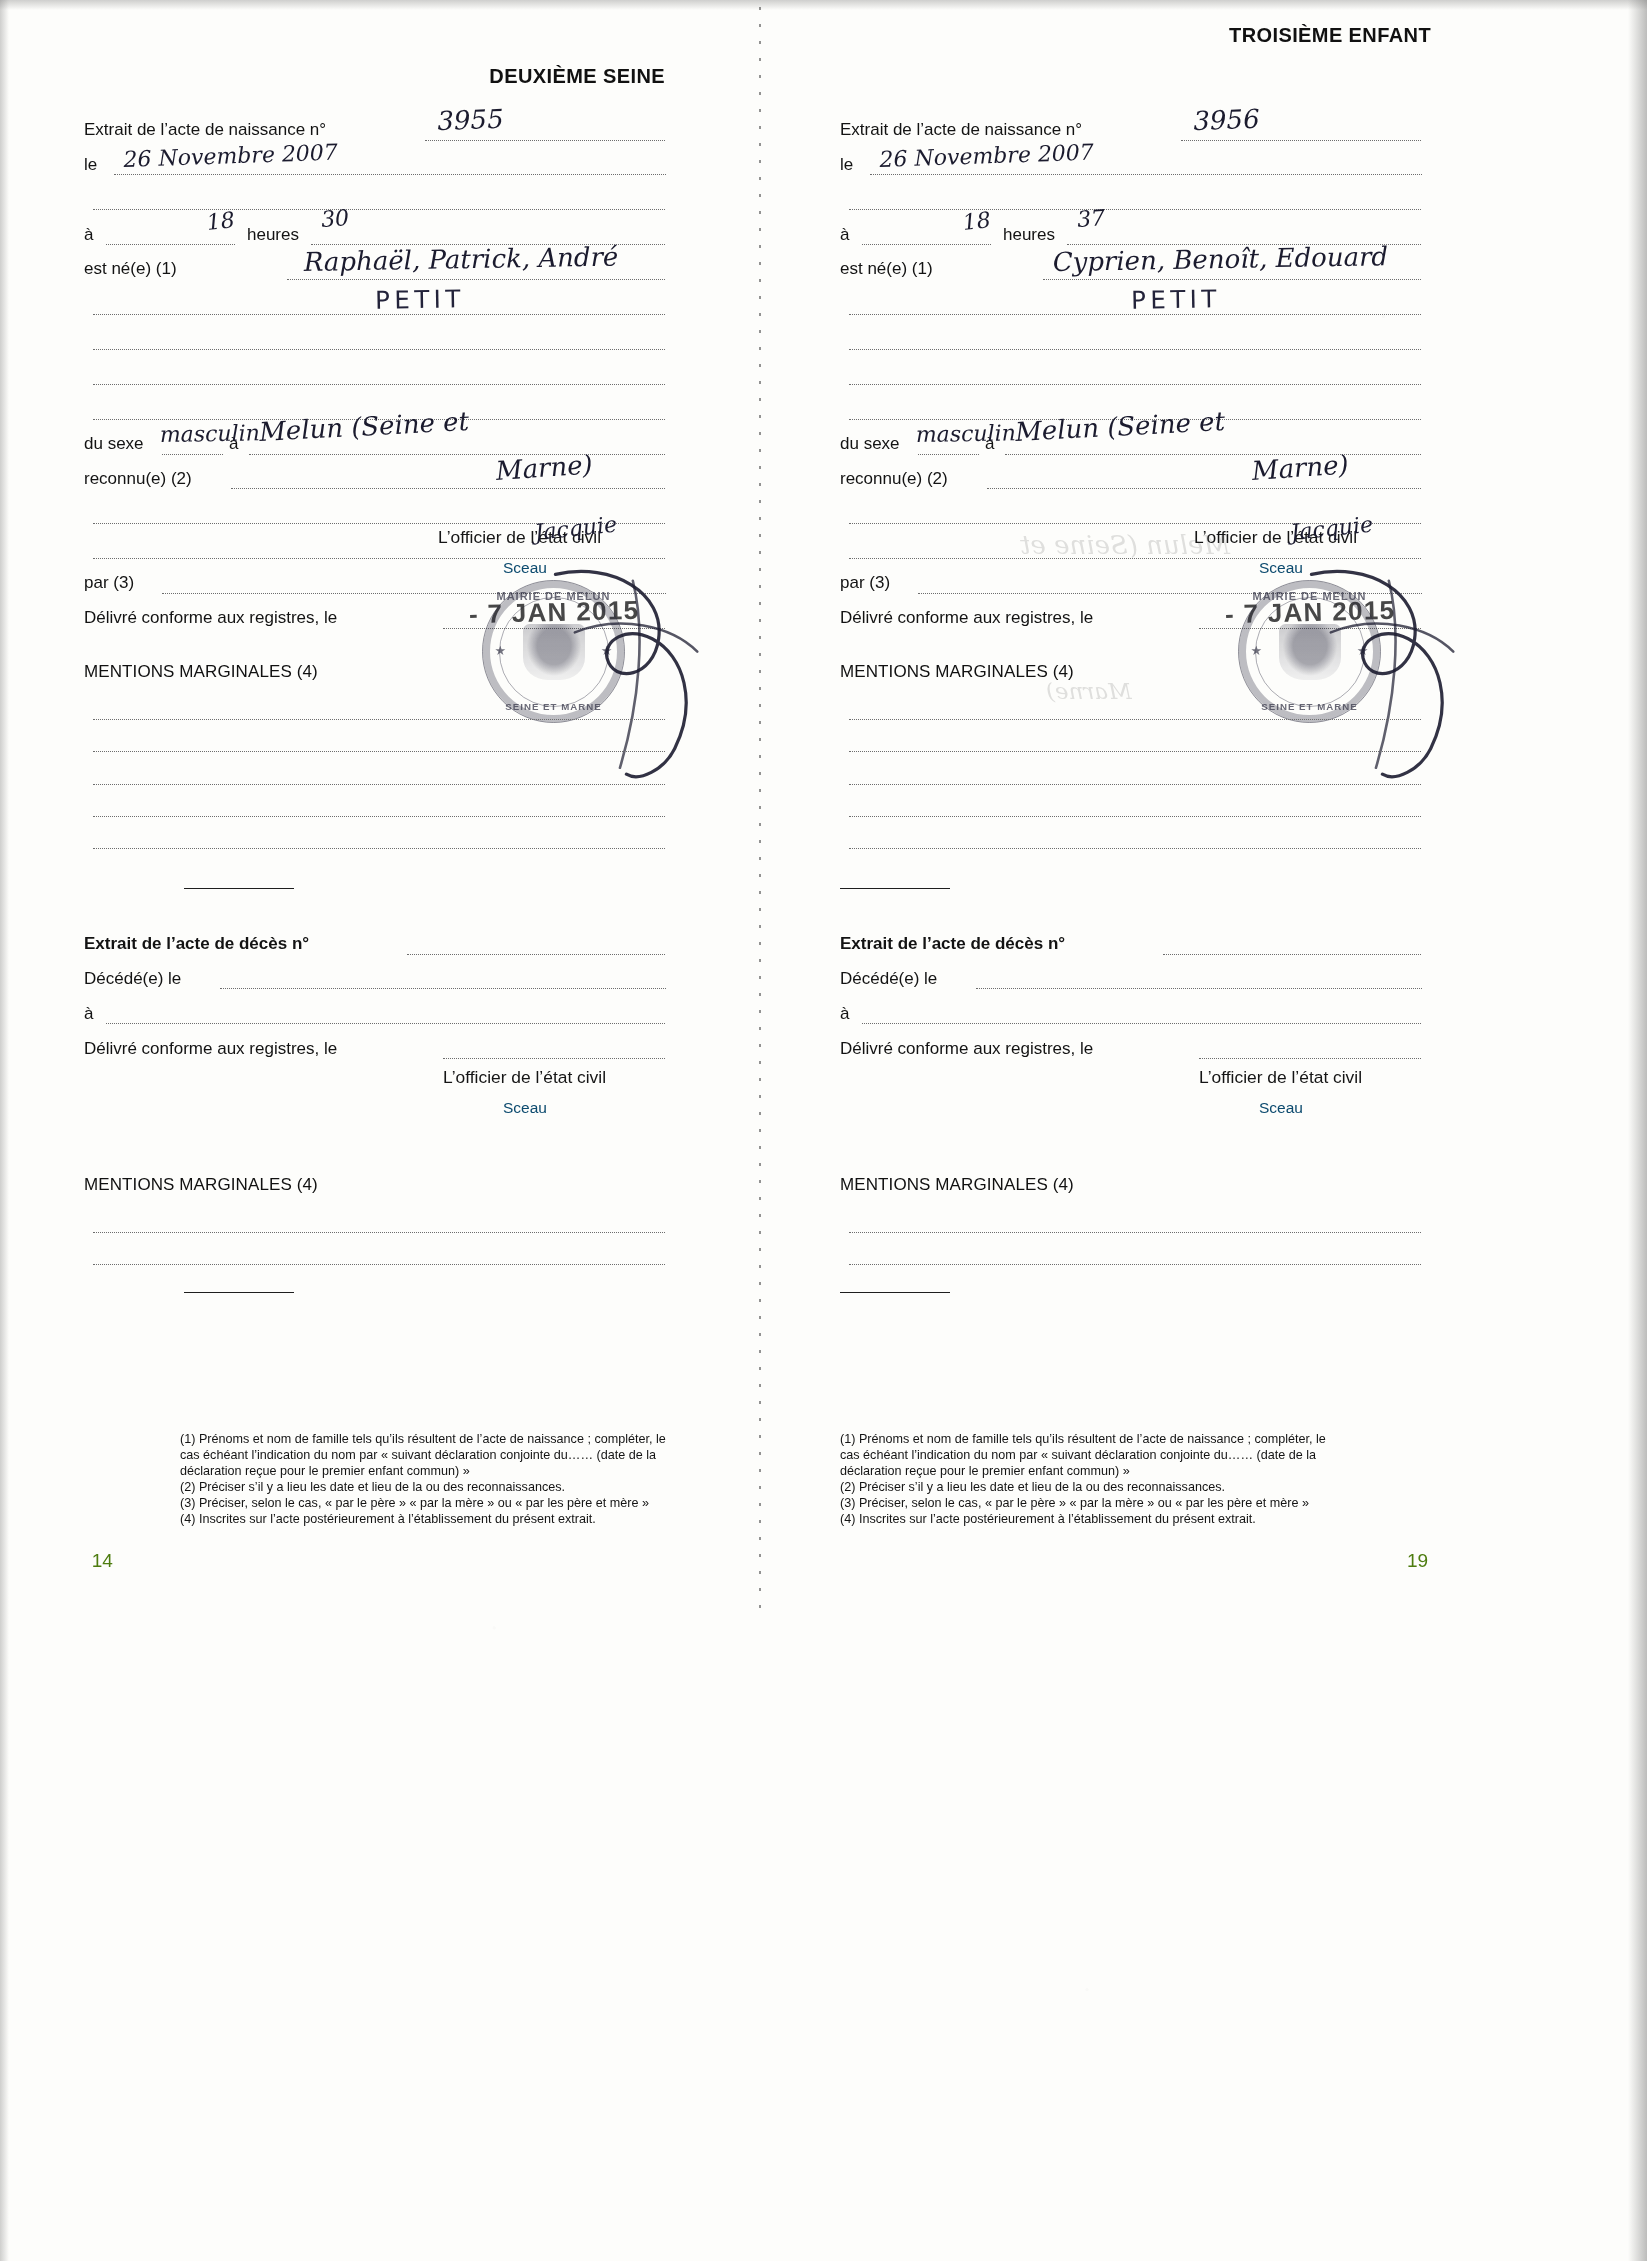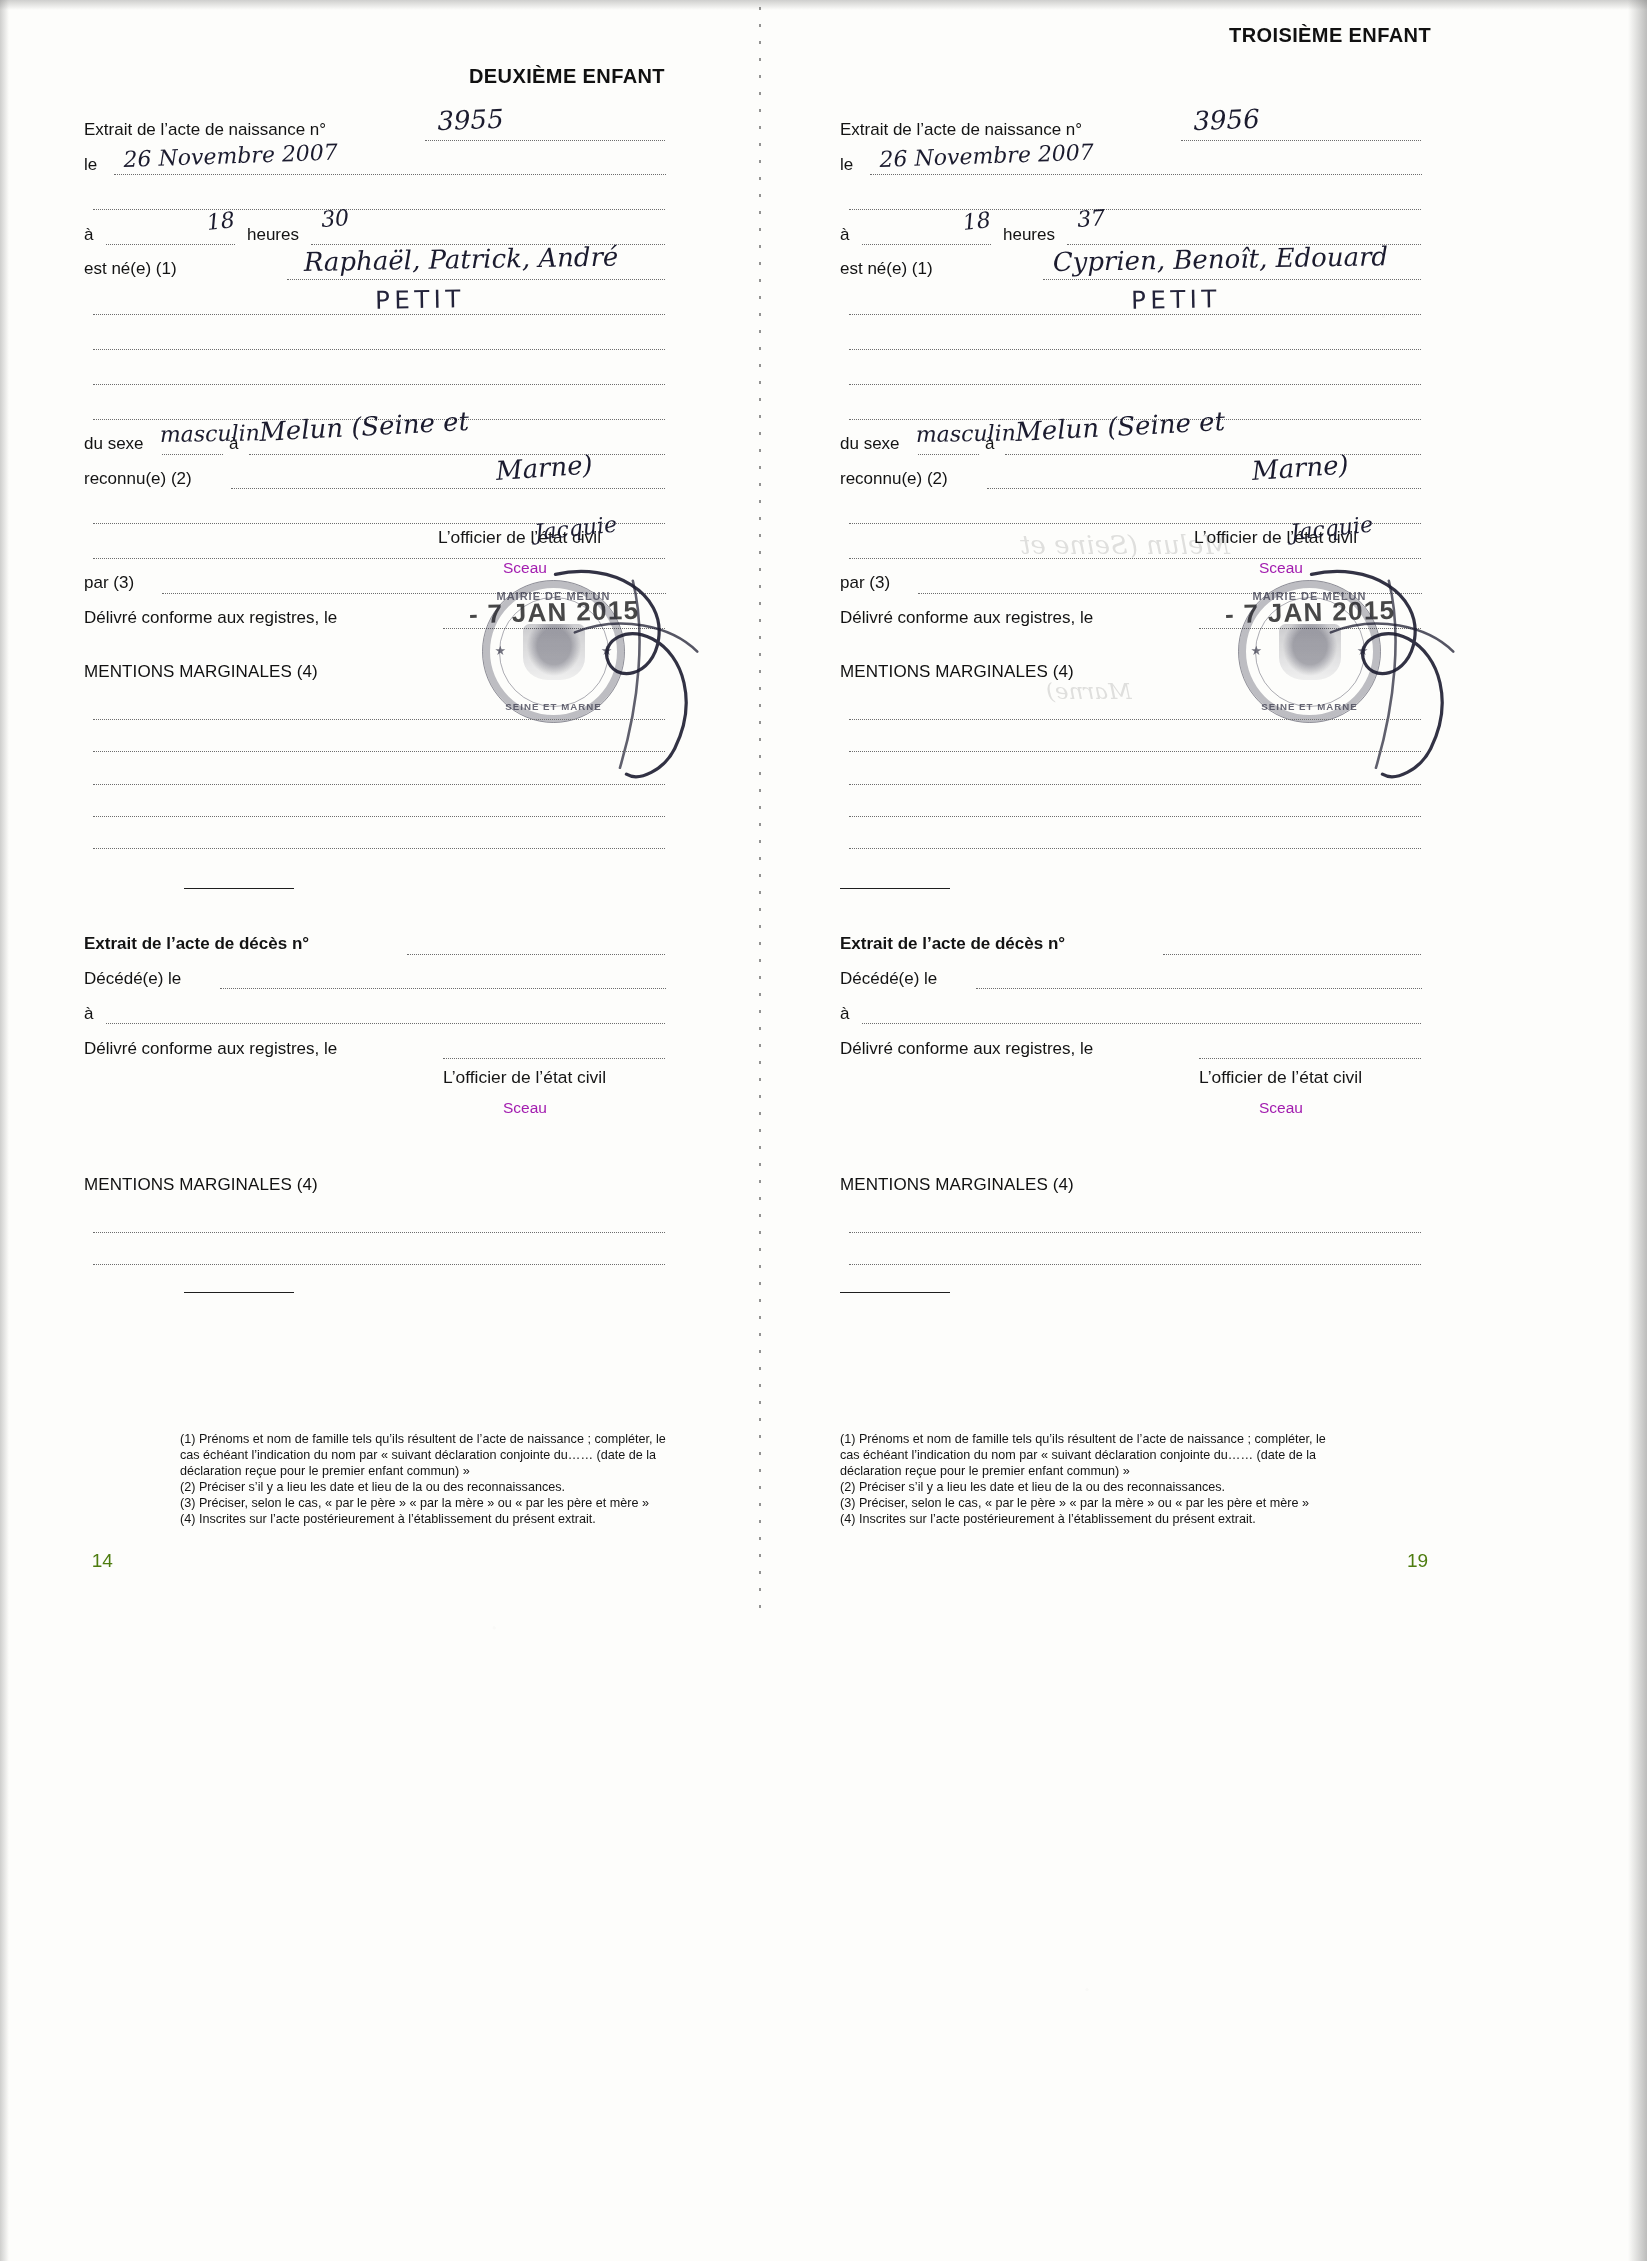--- a/index.html
+++ b/index.html
@@ -139,21 +139,21 @@
 
   .officer {
     position: absolute;
     font-size: 17.4px;
     color: #151515;
     white-space: nowrap;
   }
   .sceau {
     position: absolute;
     font-size: 15.5px;
-    color: #a21caf;
+    color: #0c4a6e;
   }
 
   .section-title {
     position: absolute;
     font-weight: normal;
     font-size: 17px;
     letter-spacing: 0.1px;
     color: #111;
     white-space: nowrap;
   }
@@ -244,21 +244,21 @@
 
 <div class="page">
   <div class="edge-top"></div>
   <div class="edge-left"></div>
   <div class="edge-right"></div>
   <div class="gutter"></div>
   <div class="scan-noise"></div>
 
   <div class="col col-left">
 
-    <div class="col-title">DEUXIÈME ENFANT</div>
+    <div class="col-title">DEUXIÈME SEINE</div>
 
     <div class="block" style="position:absolute; left:0; top:116px; width:665px;">
 
       <div class="line-row">
         <span class="label">Extrait de l’acte de naissance n°</span>
         <span class="dots" style="left:341px; width:240px;"></span>
         <span class="hw hw-lg" style="left:354px; top:-10.3px; transform:rotate(-2deg);">3955</span>
       </div>
 
       <div class="line-row" style="margin-top:3.9px;">

